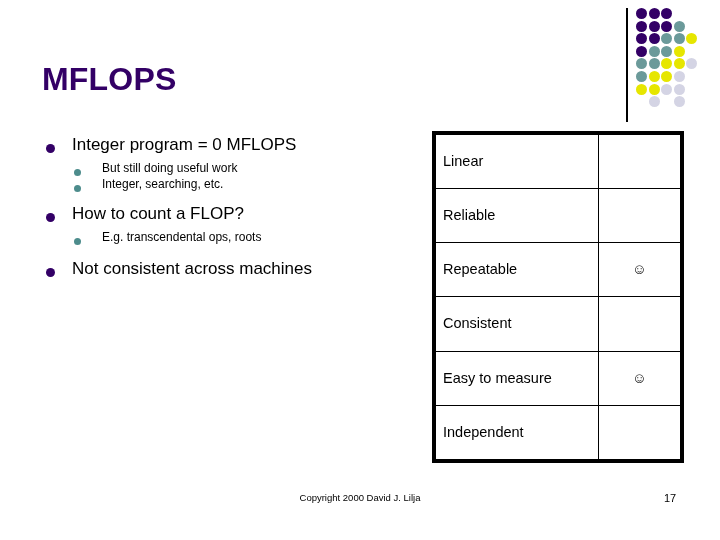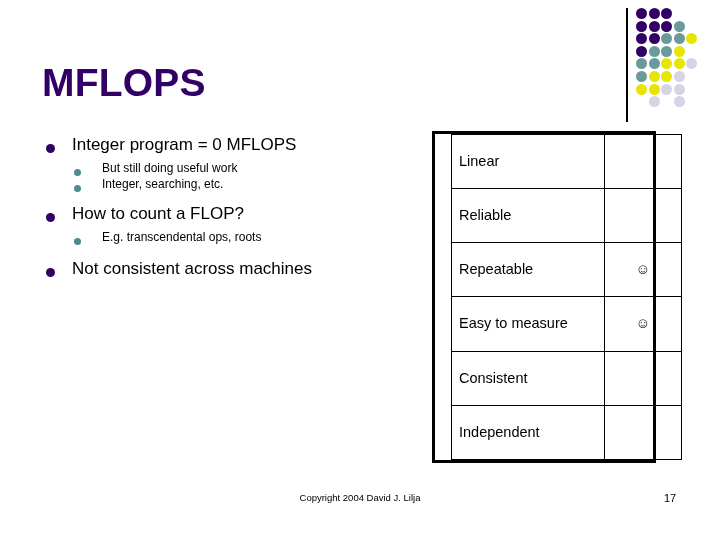--- a/index.html
+++ b/index.html
@@ -40,21 +40,21 @@
     height: 11px;
     border-radius: 50%;
   }
 
   
   #title {
     position: absolute;
     left: 42px;
     top: 62px;
     width: 560px;
-    font-size: 39px;
+    font-size: 32px;
     font-weight: bold;
     color: #330066;
     letter-spacing: 0.2px;
     line-height: 1.1;
   }
 
   
   #body {
     position: absolute;
     left: 40px;
@@ -97,26 +97,25 @@
   }
   .gap-s { height: 6px; }
   .gap-m { height: 10px; }
   .gap-l { height: 13px; }
 
   
   #crit-table {
     position: absolute;
     left: 432px;
     top: 131px;
-    width: 224px;
+    width: 252px;
     height: 332px;
     border: 3px solid #000000;
     box-sizing: border-box;
     background: #ffffff;
-    padding-left: 16px;
   }
   #crit-table table {
     border-collapse: collapse;
     width: 100%;
     height: 100%;
     table-layout: fixed;
   }
   #crit-table td {
     border: 1.5px solid #000000;
     font-size: 14.5px;
@@ -251,31 +250,31 @@
         </tr>
         <tr>
           <td class="crit-name">Reliable</td>
           <td class="crit-mark"></td>
         </tr>
         <tr>
           <td class="crit-name">Repeatable</td>
           <td class="crit-mark">☺</td>
         </tr>
         <tr>
+          <td class="crit-name">Consistent</td>
+          <td class="crit-mark"></td>
+        </tr>
+        <tr>
           <td class="crit-name">Easy to measure</td>
           <td class="crit-mark">☺</td>
-        </tr>
-        <tr>
-          <td class="crit-name">Consistent</td>
-          <td class="crit-mark"></td>
         </tr>
         <tr>
           <td class="crit-name">Independent</td>
           <td class="crit-mark"></td>
         </tr>
       </tbody>
     </table>
   </div>
 
-  <div id="footer-copy">Copyright 2004 David J. Lilja</div>
+  <div id="footer-copy">Copyright 2000 David J. Lilja</div>
   <div id="footer-page">17</div>
 
 </div>
 
 </body></html>

